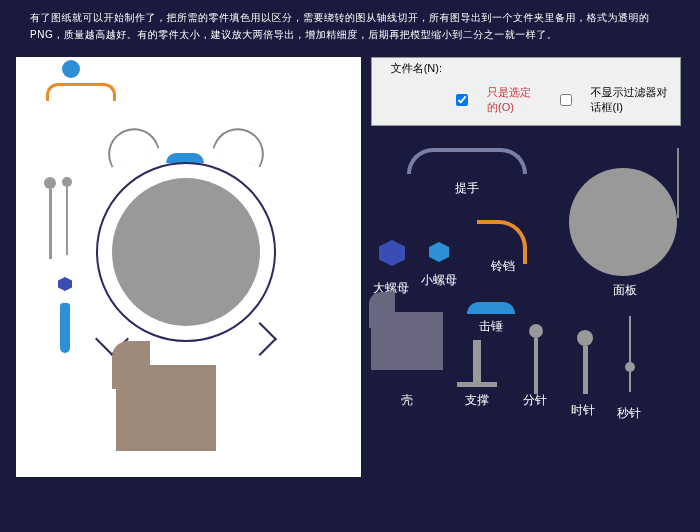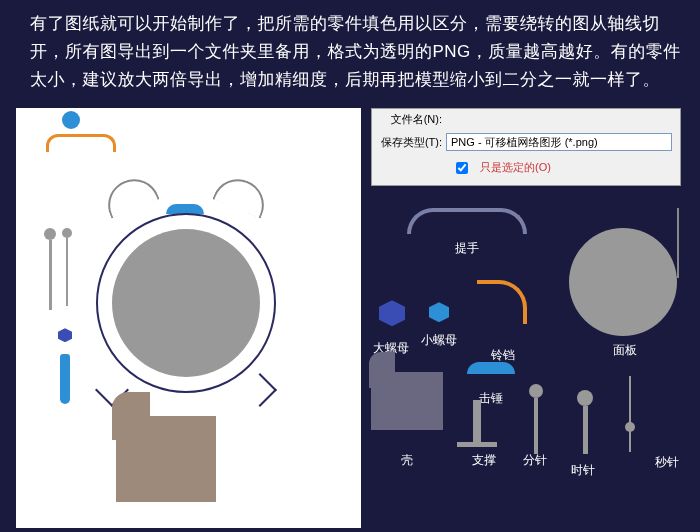--- a/index.html
+++ b/index.html
@@ -6,21 +6,21 @@
     body {
       width: 700px;
       height: 532px;
       background: #1a1a3e;
       font-family: "Microsoft YaHei", sans-serif;
       color: #fff;
       overflow: hidden;
     }
     .instruction {
       padding: 10px 18px 14px 30px;
-      font-size: 17px;
+      font-size: 10px;
       line-height: 1.65;
       letter-spacing: 0.5px;
     }
     .content {
       display: flex;
       padding: 0 16px;
       gap: 10px;
     }
     .left-panel {
       width: 345px;
@@ -57,21 +57,21 @@
       height: 18px;
     }
     .dialog-link { color: #0066cc; text-decoration: underline; cursor: pointer; margin-left: 4px;}
     .checkbox-row {
       display: flex;
       align-items: center;
       gap: 22px;
       padding: 6px 8px 2px 84px;
       font-size: 11px;
     }
-    .cb { display: flex; align-items: center; gap: 12px; }
+    .cb { display: flex; align-items: center; gap: 19px; }
     .cb input { width: 12px; height: 12px; }
     .cb .red-text { color: #cc3333; }
     
     .parts-area {
       position: relative;
       flex: 1;
       margin-top: 8px;
     }
     .part-label {
       position: absolute;
@@ -197,70 +197,70 @@
     <div class="case-top"></div>
     <div class="case-body"></div>
   </div>
 
   <div class="right-panel">
 
     <div class="dialog">
       <div class="dialog-row">
         <span class="dialog-label">文件名(N):</span>
       </div>
-      <div class="dialog-row">
-        <span class="dialog-label">保存类型(T):</span>
-        <input class="dialog-input" value="PNG - 可移植网络图形 (*.png)" style="">
-      </div>
       <div class="checkbox-row">
         <label class="cb">
           <input type="checkbox" checked="" style="">
           <span class="red-text">只是选定的(O)</span>
         </label>
+        <label class="cb">
+          <input type="checkbox" style="">
+          <span>不显示过滤器对话框(I)</span>
+        </label>
       </div>
     </div>
 
     <div class="parts-area">
       <div class="r-handle"></div>
       <div class="r-thinline"></div>
       <span class="part-label" style="left:84px; top:46px;">提手</span>
 
       <div class="r-panel"></div>
       <span class="part-label" style="right:44px; top:148px;">面板</span>
 
       <div class="r-nut-big"></div>
       <span class="part-label" style="left:2px; top:146px;">大螺母</span>
 
       <div class="r-nut-small"></div>
       <span class="part-label" style="left:50px; top:138px;">小螺母</span>
 
       <div class="r-bell"></div>
-      <span class="part-label" style="left:120px; top:153px;">铃铛</span>
+      <span class="part-label" style="left:120px; top:124px;">铃铛</span>
 
       <div class="r-hammer"></div>
-      <span class="part-label" style="left:108px; top:196px;">击锤</span>
+      <span class="part-label" style="left:108px; top:184px;">击锤</span>
 
       <div class="r-case-top"></div>
       <div class="r-case"></div>
       <span class="part-label" style="left:30px; top:258px;">壳</span>
 
       <div class="r-stand"></div>
       <div class="r-stand-foot"></div>
-      <span class="part-label" style="left:101px; top:258px;">支撑</span>
+      <span class="part-label" style="left:94px; top:258px;">支撑</span>
 
       <div class="r-minute">
           <div class="head"></div>
           <div class="shaft"></div>
         </div>
       <span class="part-label" style="left:152px; top:258px;">分针</span>
 
       <div class="r-hour">
           <div class="head"></div>
           <div class="shaft"></div>
         </div>
       <span class="part-label" style="left:200px; top:268px;">时针</span>
 
       <div class="r-second"></div>
       <div class="r-second-knob"></div>
-      <span class="part-label" style="left:246px; top:260px;margin-left:38px;">秒针</span>
+      <span class="part-label" style="left:246px; top:271px;">秒针</span>
     </div>
   </div>
 </div>
 
 </body></html>

